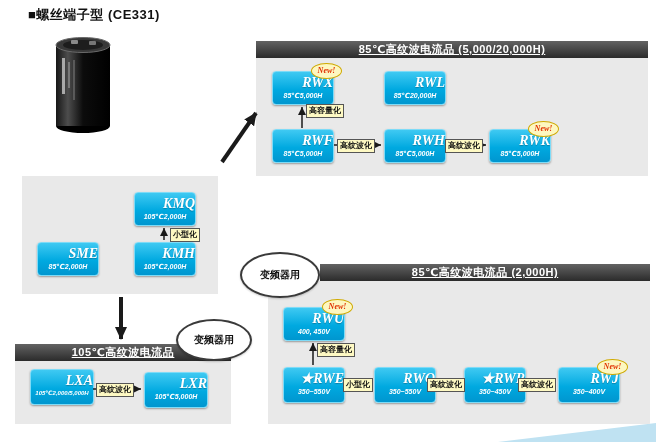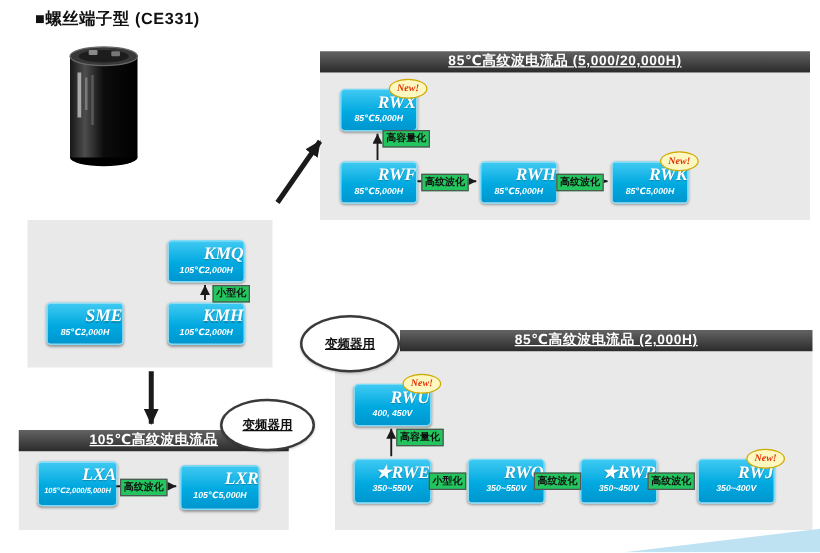--- a/index.html
+++ b/index.html
@@ -17,26 +17,26 @@
         color:#fff;text-align:center;z-index:3;}
   .pname{display:block;font-family:"Liberation Serif","DejaVu Serif",serif;
          font-style:italic;font-weight:bold;font-size:14px;line-height:17px;padding-top:2px;
          text-shadow:0 1px 1px rgba(0,0,0,.25);text-align:right;}
   .pspec{display:block;font-style:italic;font-weight:bold;font-size:7px;line-height:9px;
          white-space:nowrap;}
   .newb{position:absolute;top:-9px;right:-9px;width:29px;height:14px;border-radius:50%;
         background:#fdf7c0;border:1px solid #cfa900;color:#e03000;
         font-family:"Liberation Serif","DejaVu Serif",serif;font-style:italic;font-weight:bold;
         font-size:8px;line-height:13px;text-align:center;z-index:6;}
-  .albl{position:absolute;background:#22c55e;border:1px solid #555;color:#111;
+  .albl{position:absolute;background:#fef9c3;border:1px solid #555;color:#111;
         font-size:8px;font-weight:bold;line-height:10px;padding:1px 2px;white-space:nowrap;
         z-index:5;}
   .oval{position:absolute;background:#fff;border:2px solid #3a3a3a;border-radius:50%;
         display:flex;align-items:center;justify-content:center;font-size:10px;font-weight:bold;
-        color:#111;z-index:7;box-shadow:0 1px 2px rgba(0,0,0,.2);text-decoration:underline;}
+        color:#111;z-index:7;box-shadow:0 1px 2px rgba(0,0,0,.2);}
   svg.arrows{position:absolute;left:0;top:0;z-index:4;pointer-events:none;}
   .capwrap{position:absolute;left:46px;top:28px;width:74px;height:108px;z-index:2;}
   .wedge{position:absolute;left:0;top:0;z-index:0;pointer-events:none;}
 </style>
 </head>
 <body>
 
 <div id="canvas">
 
   <svg class="wedge" width="656" height="442">
@@ -67,20 +67,24 @@
     </svg>
   </div>
 
   <div class="gbody" style="left:256px;top:58px;width:392px;height:118px"></div>
   <div class="ghead" style="left:256px;top:41px;width:392px">85℃高纹波电流品 (5,000/20,000H)</div>
 
   <div class="pbox" style="left:272px;top:71px">
     <span class="pname">RWX</span>
     <span class="pspec">85℃5,000H</span>
     <span class="newb">New!</span>
+  </div>
+  <div class="pbox" style="left:384px;top:71px">
+    <span class="pname">RWL</span>
+    <span class="pspec">85℃20,000H</span>
   </div>
   <div class="pbox" style="left:272px;top:129px">
     <span class="pname">RWF</span>
     <span class="pspec">85℃5,000H</span>
   </div>
   <div class="pbox" style="left:384px;top:129px">
     <span class="pname">RWH</span>
     <span class="pspec">85℃5,000H</span>
   </div>
   <div class="pbox" style="left:489px;top:129px">

